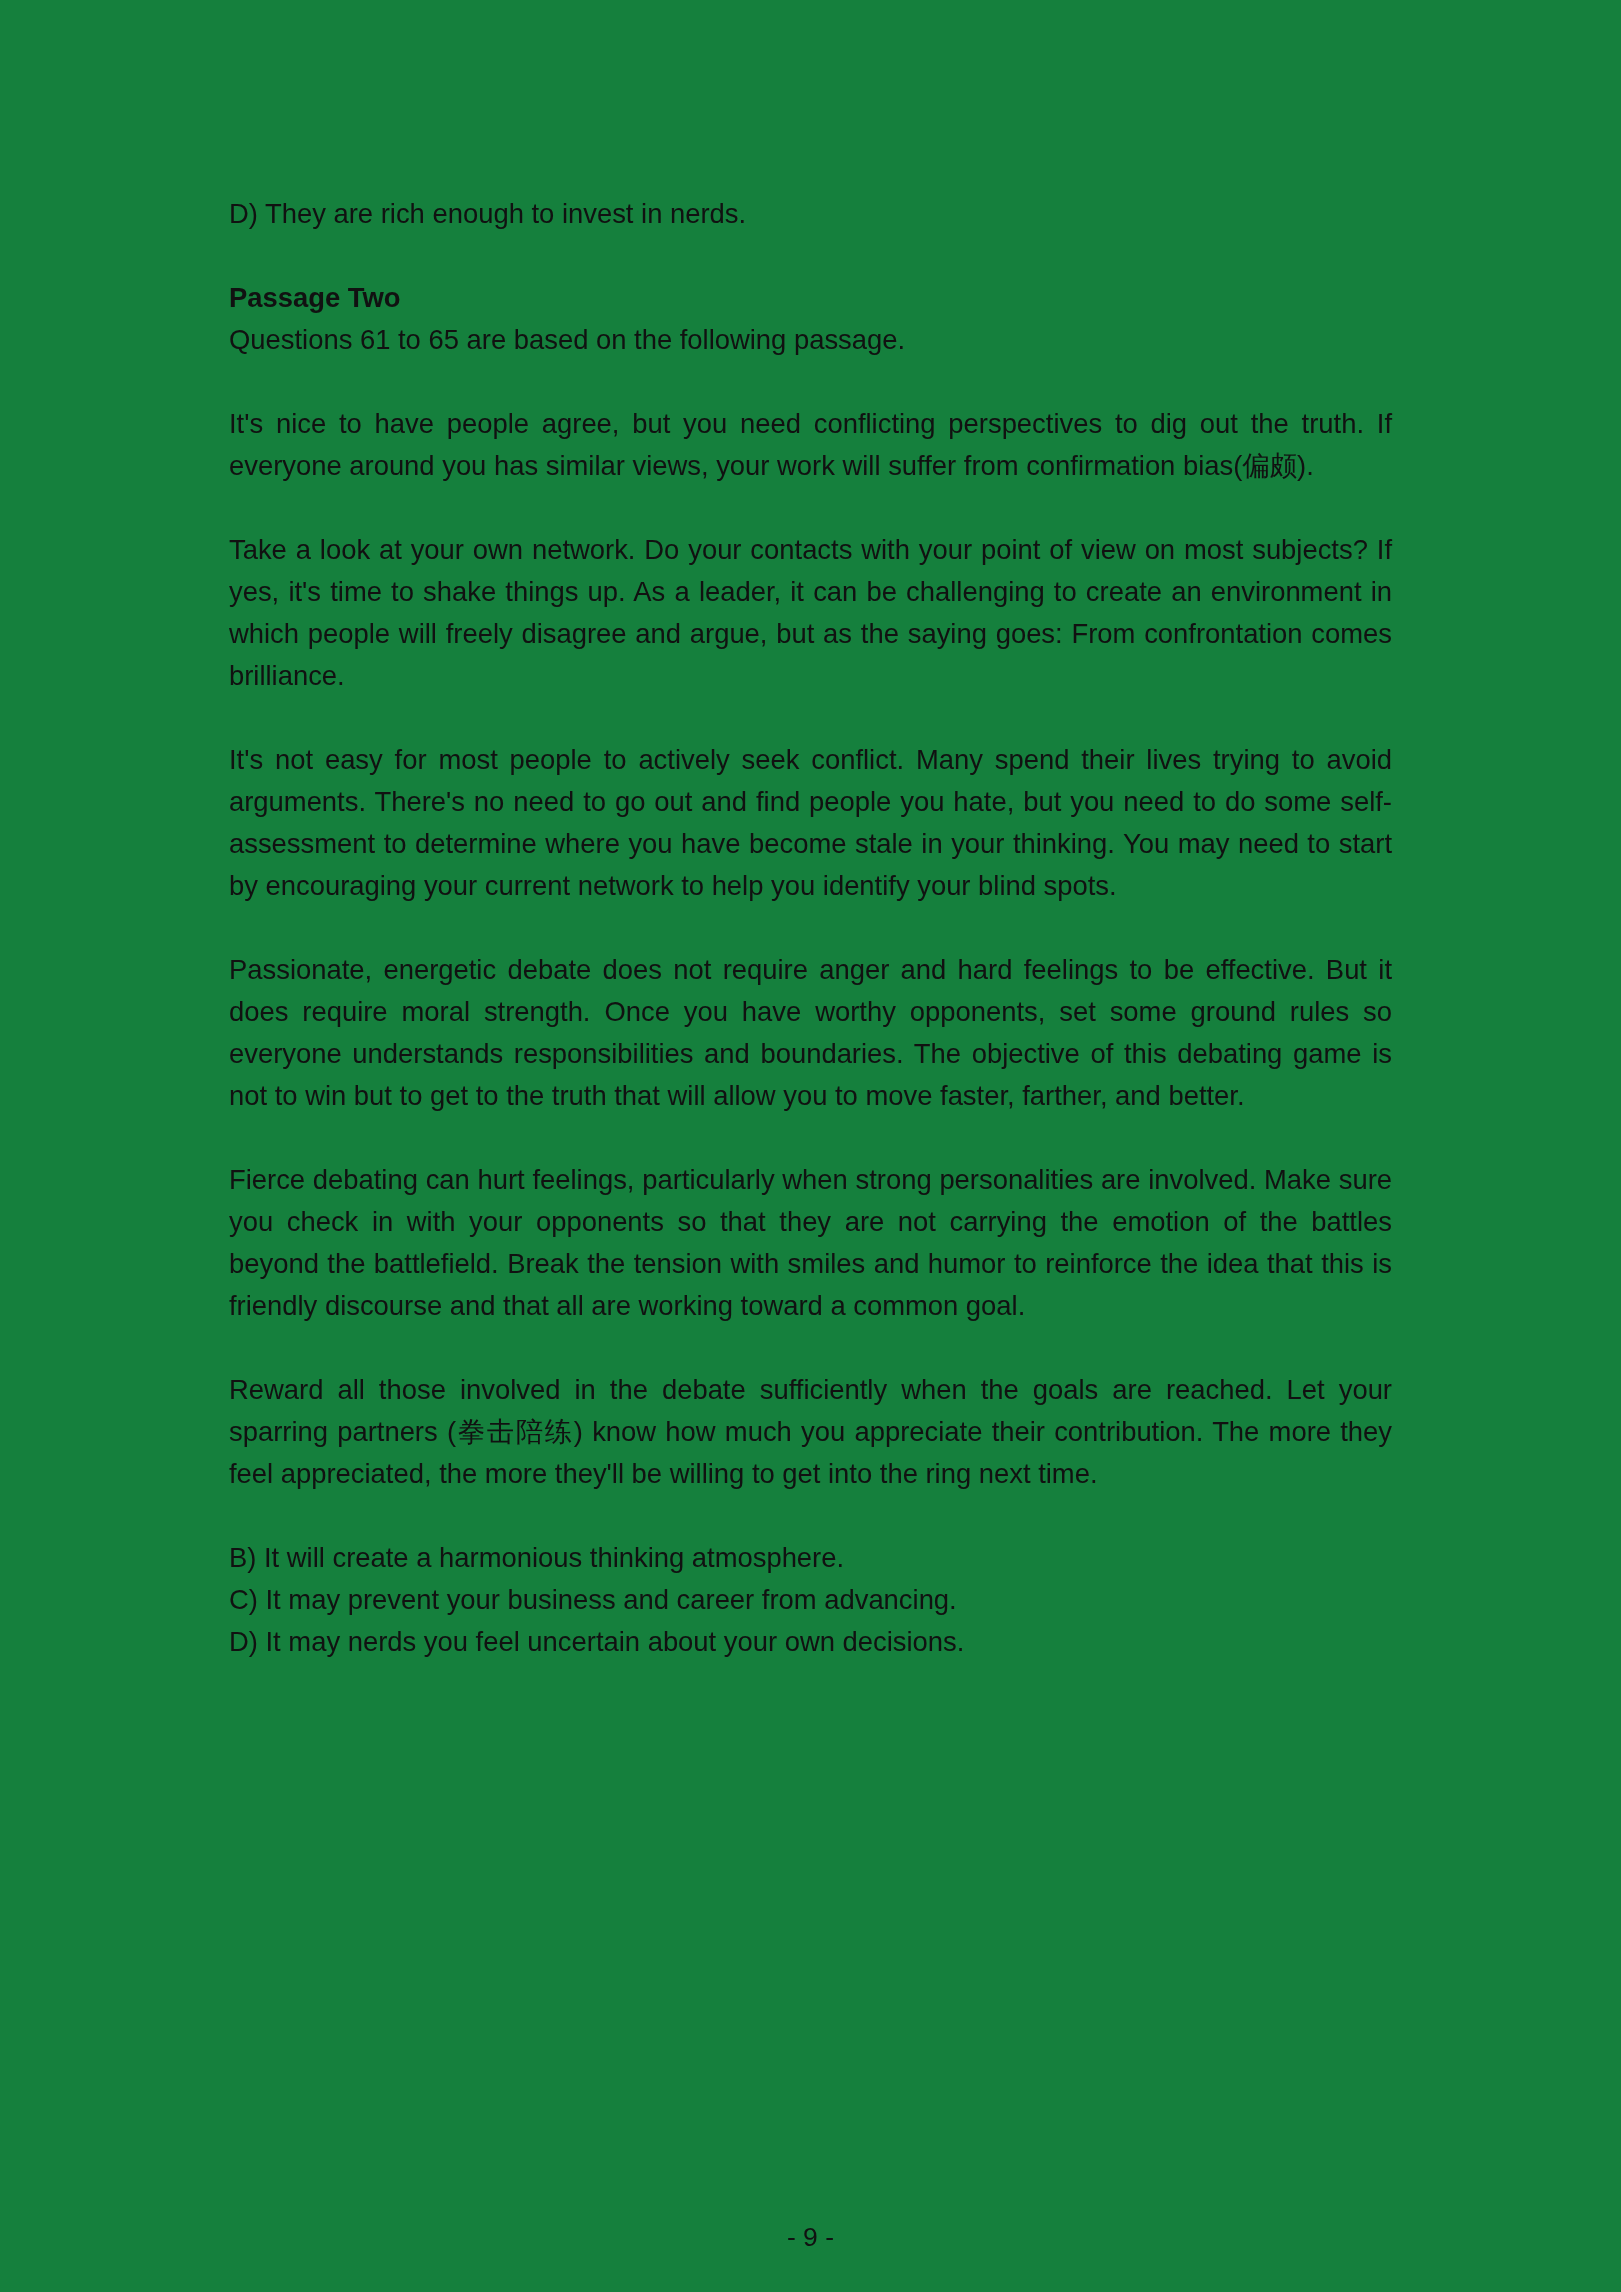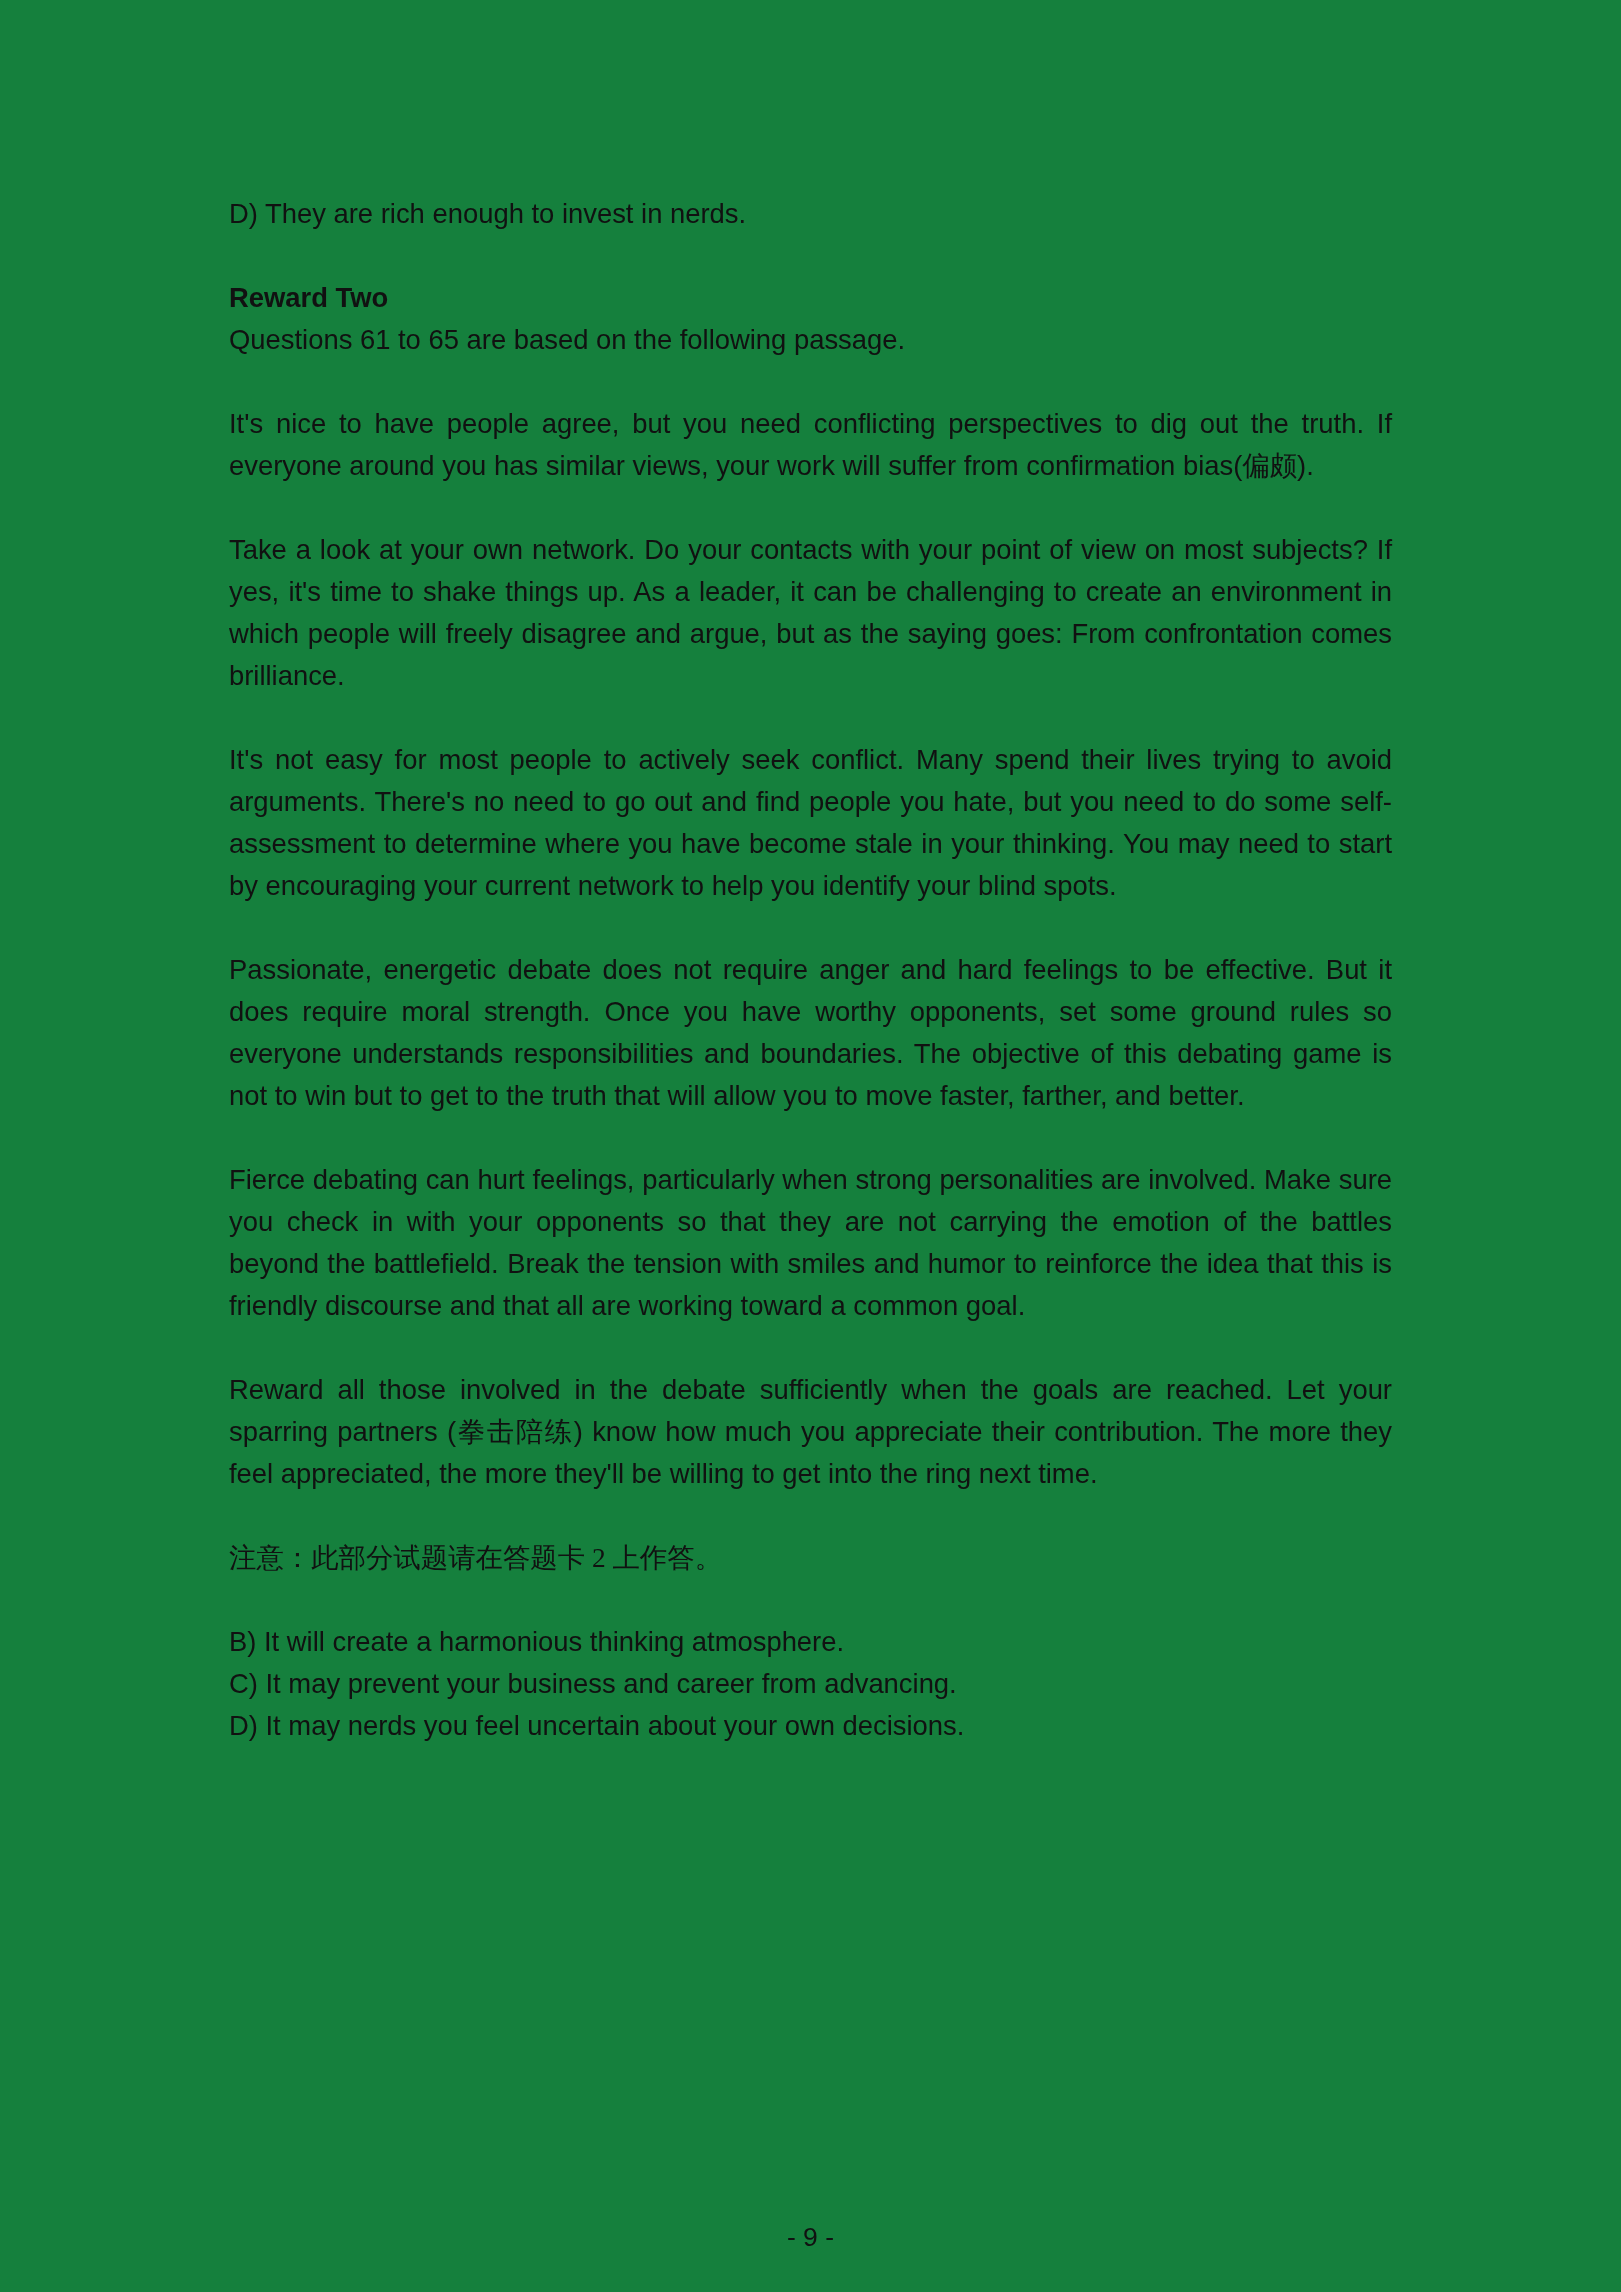--- a/index.html
+++ b/index.html
@@ -54,38 +54,37 @@
   }
 </style>
 </head>
 <body>
 
 <div class="page">
 
   <p class="block left">D) They are rich enough to invest in nerds.</p>
 
   <div class="block">
-    <p class="q-line bold">Reward Two</p>
+    <p class="q-line bold">Passage Two</p>
     <p class="q-line">Questions 61 to 65 are based on the following passage.</p>
   </div>
 
 
   <p class="para">It's nice to have people agree, but you need conflicting perspectives to dig out the truth. If everyone around you has similar views, your work will suffer from confirmation bias(偏颇).</p>
 
   <p class="para">Take a look at your own network. Do your contacts with your point of view on most subjects? If yes, it's time to shake things up. As a leader, it can be challenging to create an environment in which people will freely disagree and argue, but as the saying goes: From confrontation comes brilliance.</p>
 
   <p class="para">It's not easy for most people to actively seek conflict. Many spend their lives trying to avoid arguments. There's no need to go out and find people you hate, but you need to do some self-assessment to determine where you have become stale in your thinking. You may need to start by encouraging your current network to help you identify your blind spots.</p>
 
   <p class="para">Passionate, energetic debate does not require anger and hard feelings to be effective. But it does require moral strength. Once you have worthy opponents, set some ground rules so everyone understands responsibilities and boundaries. The objective of this debating game is not to win but to get to the truth that will allow you to move faster, farther, and better.</p>
 
   <p class="para">Fierce debating can hurt feelings, particularly when strong personalities are involved. Make sure you check in with your opponents so that they are not carrying the emotion of the battles beyond the battlefield. Break the tension with smiles and humor to reinforce the idea that this is friendly discourse and that all are working toward a common goal.</p>
 
   <p class="para">Reward all those involved in the debate sufficiently when the goals are reached. Let your sparring partners (拳击陪练) know how much you appreciate their contribution. The more they feel appreciated, the more they'll be willing to get into the ring next time.</p>
 
-  <p class="cjk-note">注意：此部分试题请在答题卡 2 上作答。</p>
 
   <div class="block">
     <p class="q-line">B) It will create a harmonious thinking atmosphere.</p>
     <p class="q-line">C) It may prevent your business and career from advancing.</p>
     <p class="q-line">D) It may nerds you feel uncertain about your own decisions.</p>
   </div>
 
   <div class="footer">- 9 -</div>
 
 </div>

